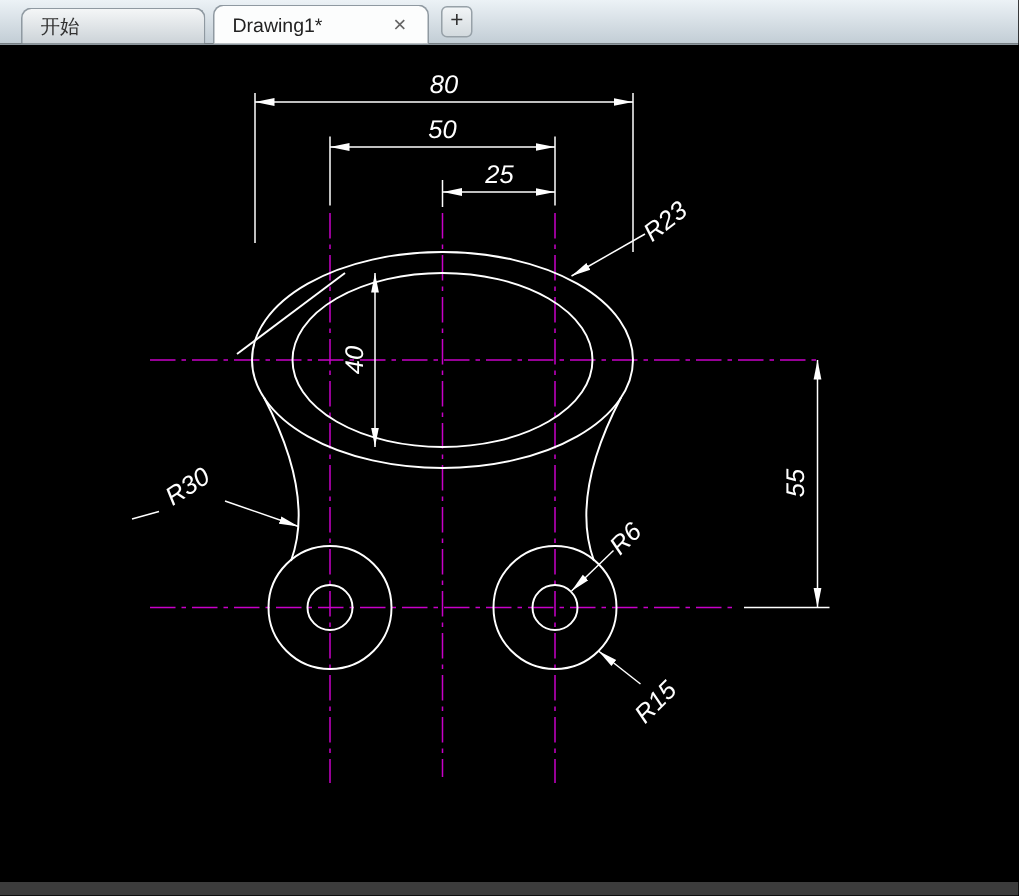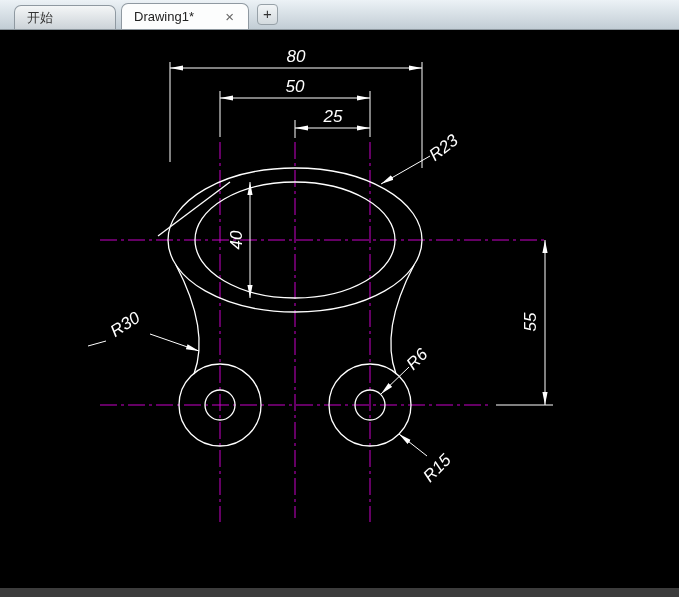--- a/index.html
+++ b/index.html
@@ -23,26 +23,26 @@
     height:24px; display:flex; align-items:center;
     padding:0 12px; box-sizing:border-box;
     border:1px solid #8f99a1; border-bottom:none;
     border-radius:7px 7px 0 0;
     margin-right:5px;
     font-size:13px; color:#333;
     cursor:default; white-space:nowrap;
   }
   .tab.inactive {
     background:linear-gradient(#f4f6f7, #ccd3d8);
-    width:102px;
+    width:123px;
     margin-top:12px;
   }
   .tab.active {
     background:#fcfdfd; height:26px; color:#222;
-    width:128px; justify-content:space-between;text-align:center;
+    width:144px; justify-content:space-between;text-align:center;
   }
   .tab-close {
     margin-left:14px; color:#666; font-size:15px; line-height:1;
     padding:0 2px;
   }
   .newtab {
     width:19px; height:19px; margin:0 0 4px 3px;
     background:linear-gradient(#f2f5f7, #d3dade);
     border:1px solid #97a1a8; border-radius:4px;
     font-size:15px; line-height:17px; text-align:center; color:#333;

